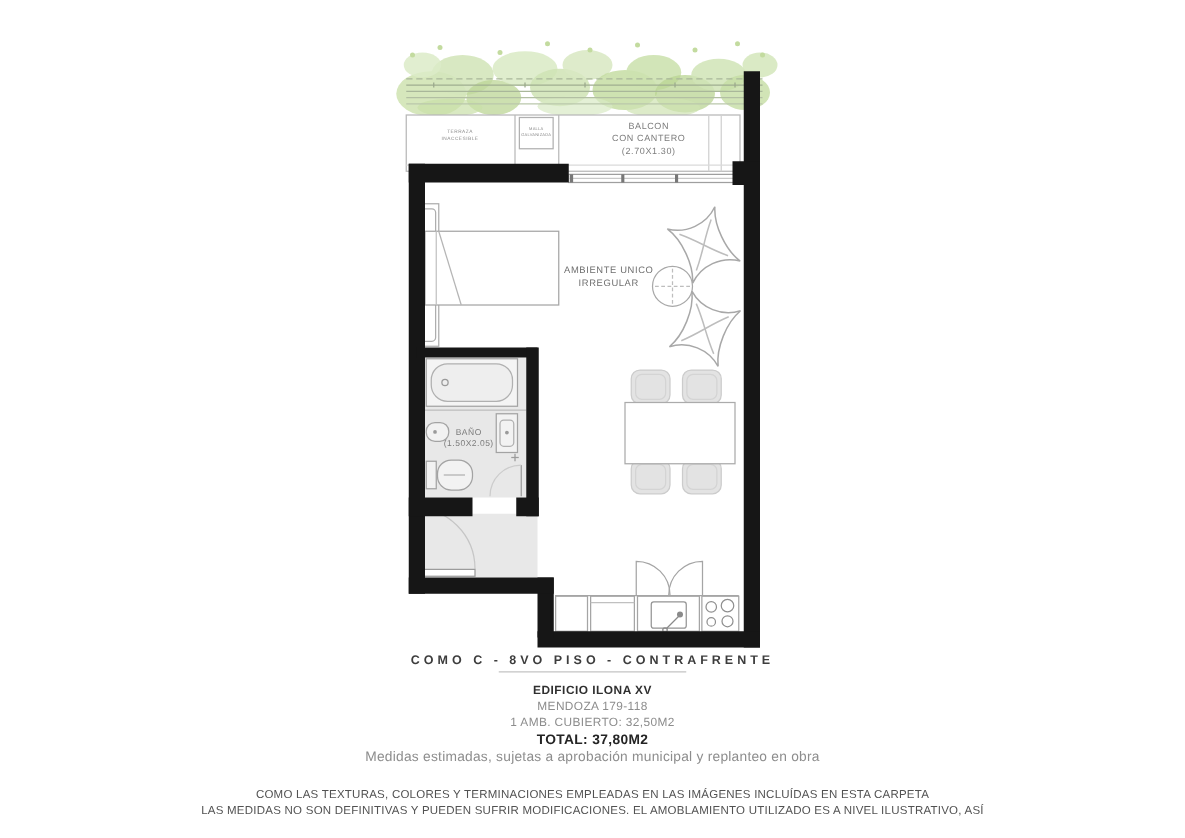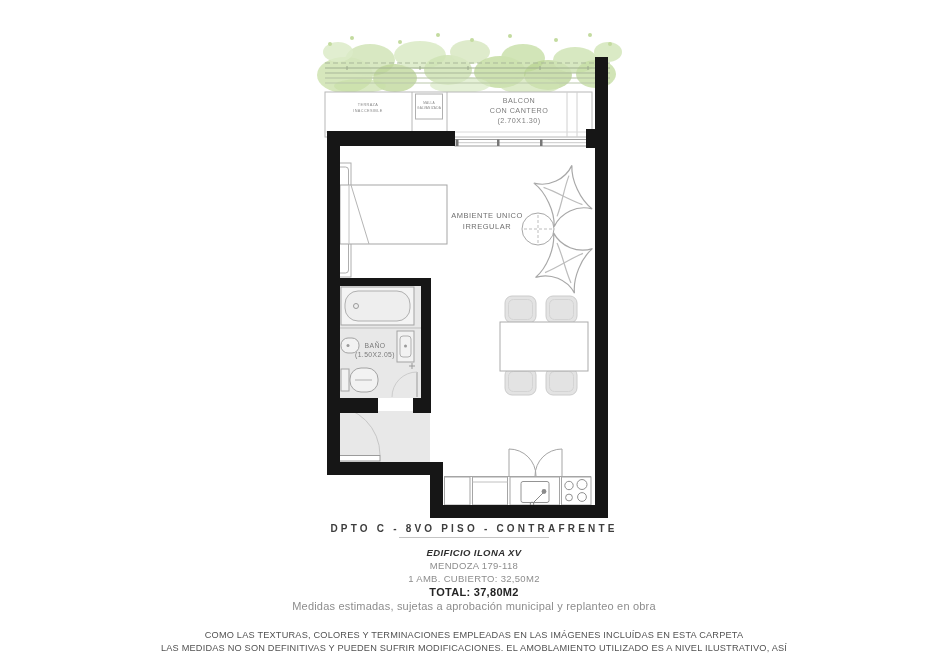--- a/index.html
+++ b/index.html
@@ -3,21 +3,21 @@
 <meta charset="utf-8">
 <style>
   html,body{margin:0;padding:0;background:#ffffff;}
   #page{position:relative;width:828px;height:670px;background:#ffffff;overflow:hidden;
         font-family:"Liberation Sans", sans-serif;}
   #plan-svg{position:absolute;left:0;top:0;}
   .svg-label{font-family:"Liberation Sans", sans-serif;}
   #info-block{position:absolute;left:0;top:523px;width:948px;text-align:center;color:#3a3a3a;}
   .plan-title{font-size:10px;font-weight:bold;letter-spacing:3.2px;color:#3d3d3d;}
   .title-underline{width:150px;height:1px;background:#c3c3c3;margin:3px auto 9px auto;}
-  .info-building{font-size:9.5px;font-weight:bold;color:#2f2f2f;letter-spacing:.4px;margin-bottom:2px;font-style:italic;}
+  .info-building{font-size:9.5px;font-weight:bold;color:#2f2f2f;letter-spacing:.4px;margin-bottom:2px;}
   .info-line{font-size:9.5px;color:#8d8d8d;letter-spacing:.3px;margin-bottom:2px;}
   .info-total{font-size:11px;font-weight:bold;color:#242424;letter-spacing:.3px;margin:1px 0 2px 0;}
   .info-note{font-size:11px;color:#8d8d8d;letter-spacing:.2px;margin-top:1px;}
   #disclaimer{position:absolute;left:0;top:629px;width:948px;text-align:center;
               font-size:9.2px;color:#525252;letter-spacing:.2px;line-height:13px;}
 </style>
 </head>
 <body>
 
 <div id="page">
@@ -213,21 +213,21 @@
     <text x="519" y="113" font-size="7.2" fill="#7d7d7d" letter-spacing=".5">CON CANTERO</text>
     <text x="519" y="123" font-size="7.2" fill="#7d7d7d" letter-spacing=".5">(2.70X1.30)</text>
     <text x="487" y="218" font-size="7.5" fill="#6f6f6f" letter-spacing=".5">AMBIENTE UNICO</text>
     <text x="487" y="229" font-size="7.5" fill="#6f6f6f" letter-spacing=".5">IRREGULAR</text>
     <text x="375" y="348" font-size="6.8" fill="#7a7a7a" letter-spacing=".4">BAÑO</text>
     <text x="375" y="357" font-size="6.8" fill="#7a7a7a" letter-spacing=".4">(1.50X2.05)</text>
   </g>
 </svg>
 
   <div id="info-block">
-    <div class="plan-title">DPTO C - 8VO PISO - CONTRAFRENTE</div>
+    <div class="plan-title">COMO C - 8VO PISO - CONTRAFRENTE</div>
     <div class="title-underline"></div>
     <div class="info-building">EDIFICIO ILONA XV</div>
     <div class="info-line">MENDOZA 179-118</div>
     <div class="info-line">1 AMB. CUBIERTO: 32,50M2</div>
     <div class="info-total">TOTAL: 37,80M2</div>
     <div class="info-note">Medidas estimadas, sujetas a aprobación municipal y replanteo en obra</div>
   </div>
 
   <div id="disclaimer">
     <div>COMO LAS TEXTURAS, COLORES Y TERMINACIONES EMPLEADAS EN LAS IMÁGENES INCLUÍDAS EN ESTA CARPETA</div>

